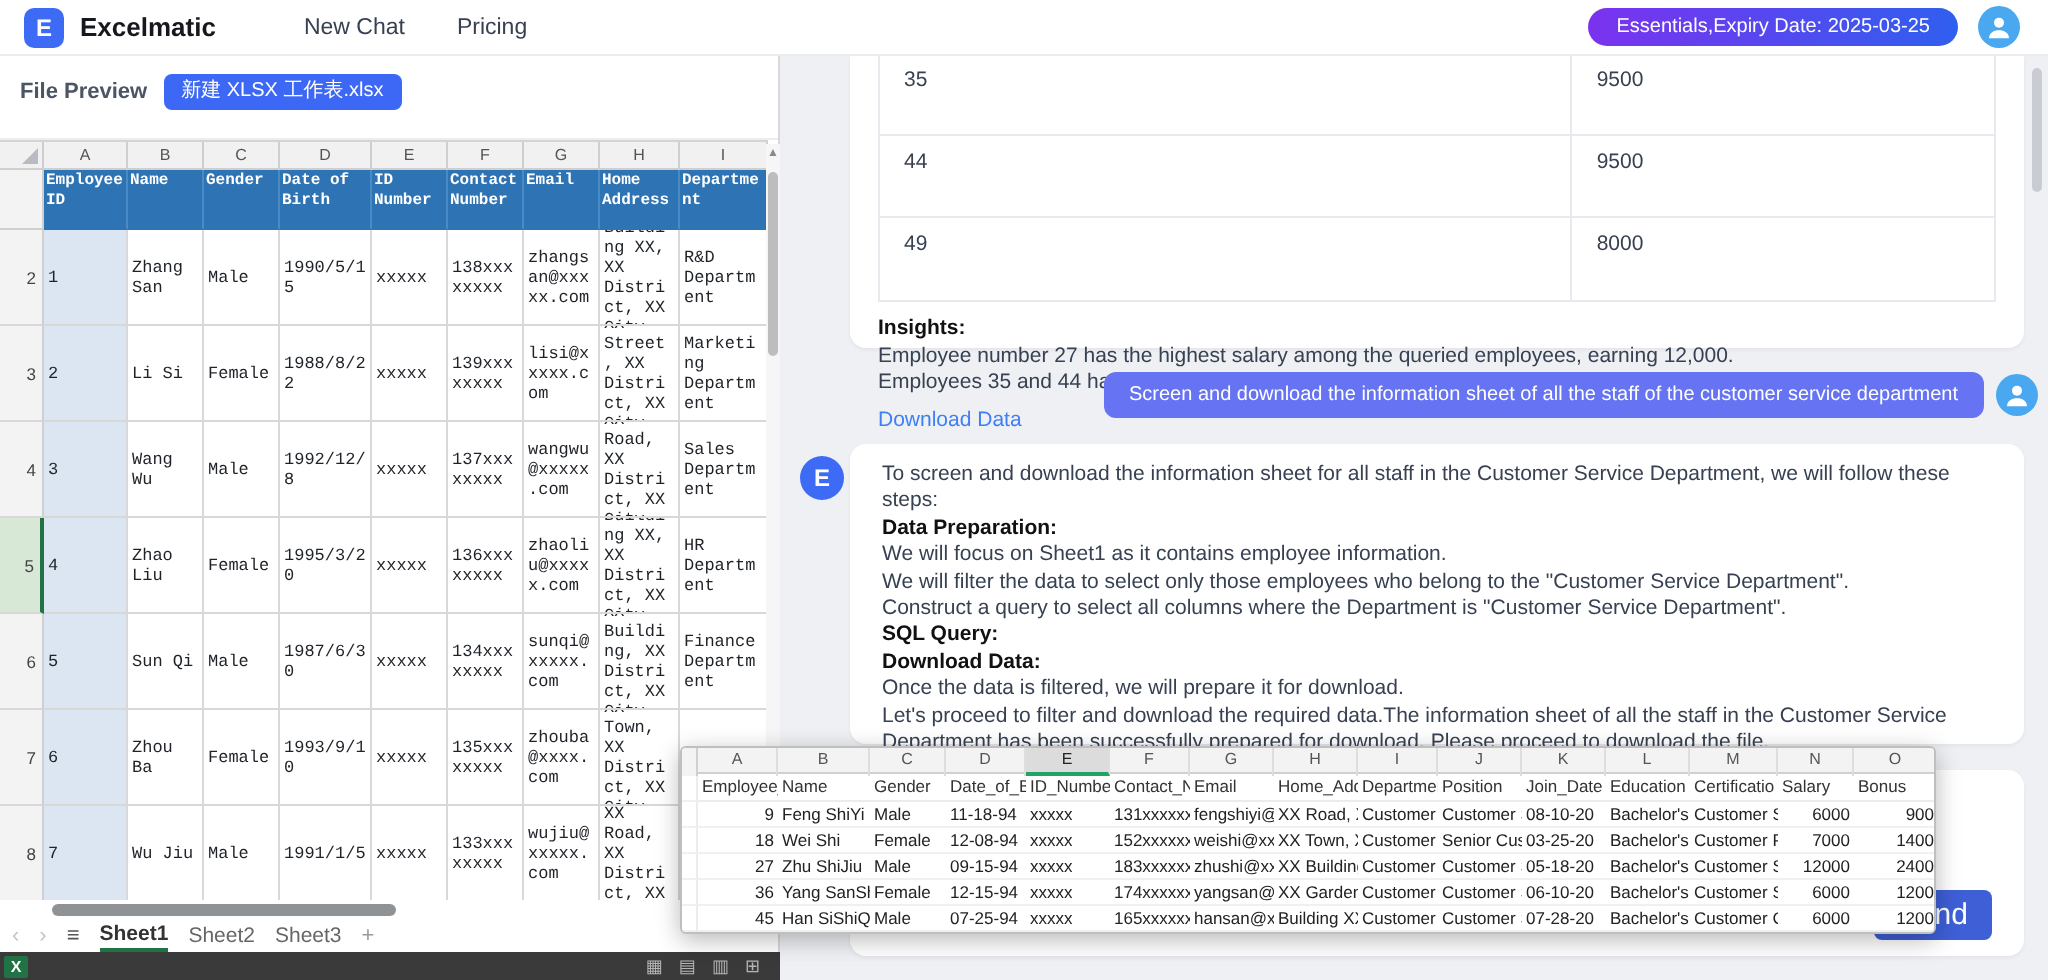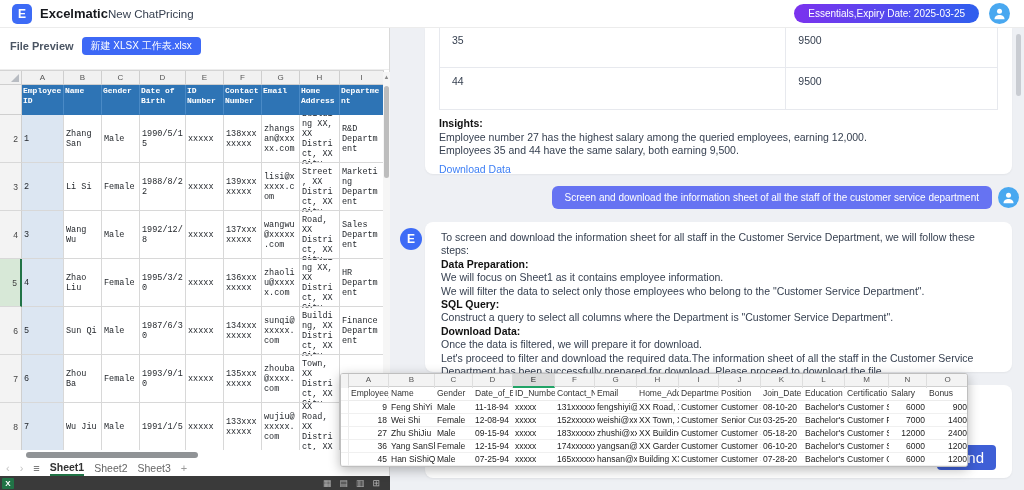--- a/index.html
+++ b/index.html
@@ -6,21 +6,21 @@
   html,body { width:1024px; height:490px; overflow:hidden; background:#eef0f4;
     font-family:"Liberation Sans", sans-serif; }
   #app { position:relative; width:1024px; height:490px; background:#eef0f4; }
 
   
   #topbar { position:absolute; left:0; top:0; width:1024px; height:28px; background:#fff;
     border-bottom:1px solid #ececec; display:flex; align-items:center; z-index:5; }
   .logo-sq { width:20px; height:20px; margin-left:12px; border-radius:5px; background:#3d6bf6;
     color:#fff; font-weight:bold; font-size:12px; display:flex; align-items:center; justify-content:center; }
   .brand { margin-left:8px; font-size:13px; font-weight:bold; color:#16181d; }
-  .nav { display:flex; }
+  .nav { display:flex; gap:26px; margin-left:44px; }
   .nav-item { font-size:11.5px; color:#374151; cursor:pointer; }
   .top-right { margin-left:auto; display:flex; align-items:center; gap:10px; margin-right:14px; }
   .plan-pill { background:linear-gradient(90deg,#7b32ee,#2f5fee); color:#fff; font-size:10px;
     padding:4px 14px; border-radius:11px; white-space:nowrap; }
   .avatar { width:21px; height:21px; border-radius:50%; background:#49a8f0; display:flex;
     align-items:center; justify-content:center; overflow:hidden; flex:none; }
   .avatar svg { width:15px; height:15px; }
 
   
   #left-panel { position:absolute; left:0; top:28px; width:390px; height:462px; background:#fff;
@@ -291,20 +291,24 @@
     <div id="card1" class="card">
       <div id="rtable">
           <div class="rrow">
           <div class="rc1">35</div>
           <div class="rc2">9500</div>
         </div>
           <div class="rrow">
           <div class="rc1">44</div>
           <div class="rc2">9500</div>
         </div>
+          <div class="rrow">
+          <div class="rc1">49</div>
+          <div class="rc2">8000</div>
+        </div>
         </div>
       <div id="insights">
         <div id="insights-heading">Insights:</div>
         <div>
             <div class="insight-line">Employee number 27 has the highest salary among the queried employees, earning 12,000.</div>
             <div class="insight-line">Employees 35 and 44 have the same salary, both earning 9,500.</div>
           </div>
       </div>
       <div class="dl-link" id="dl-data">Download Data</div>
     </div>
@@ -319,22 +323,22 @@
       </div>
     </div>
 
     <div id="bot-avatar">E</div>
     <div id="card2" class="card">
       <div>
           <div class="aline">To screen and download the information sheet for all staff in the Customer Service Department, we will follow these steps:</div>
           <div class="aline bold">Data Preparation:</div>
           <div class="aline">We will focus on Sheet1 as it contains employee information.</div>
           <div class="aline">We will filter the data to select only those employees who belong to the "Customer Service Department".</div>
+          <div class="aline">Construct a query to select all columns where the Department is "Customer Service Department".</div>
           <div class="aline bold">SQL Query:</div>
-          <div class="aline">Construct a query to select all columns where the Department is "Customer Service Department".</div>
           <div class="aline bold">Download Data:</div>
           <div class="aline">Once the data is filtered, we will prepare it for download.</div>
           <div class="aline">Let's proceed to filter and download the required data.The information sheet of all the staff in the Customer Service Department has been successfully prepared for download. Please proceed to download the file.</div>
           <div class="aline link">Download Table</div>
         </div>
     </div>
 
     <div id="input-card" class="card">
       <button id="send-btn">Send</button>
     </div>

